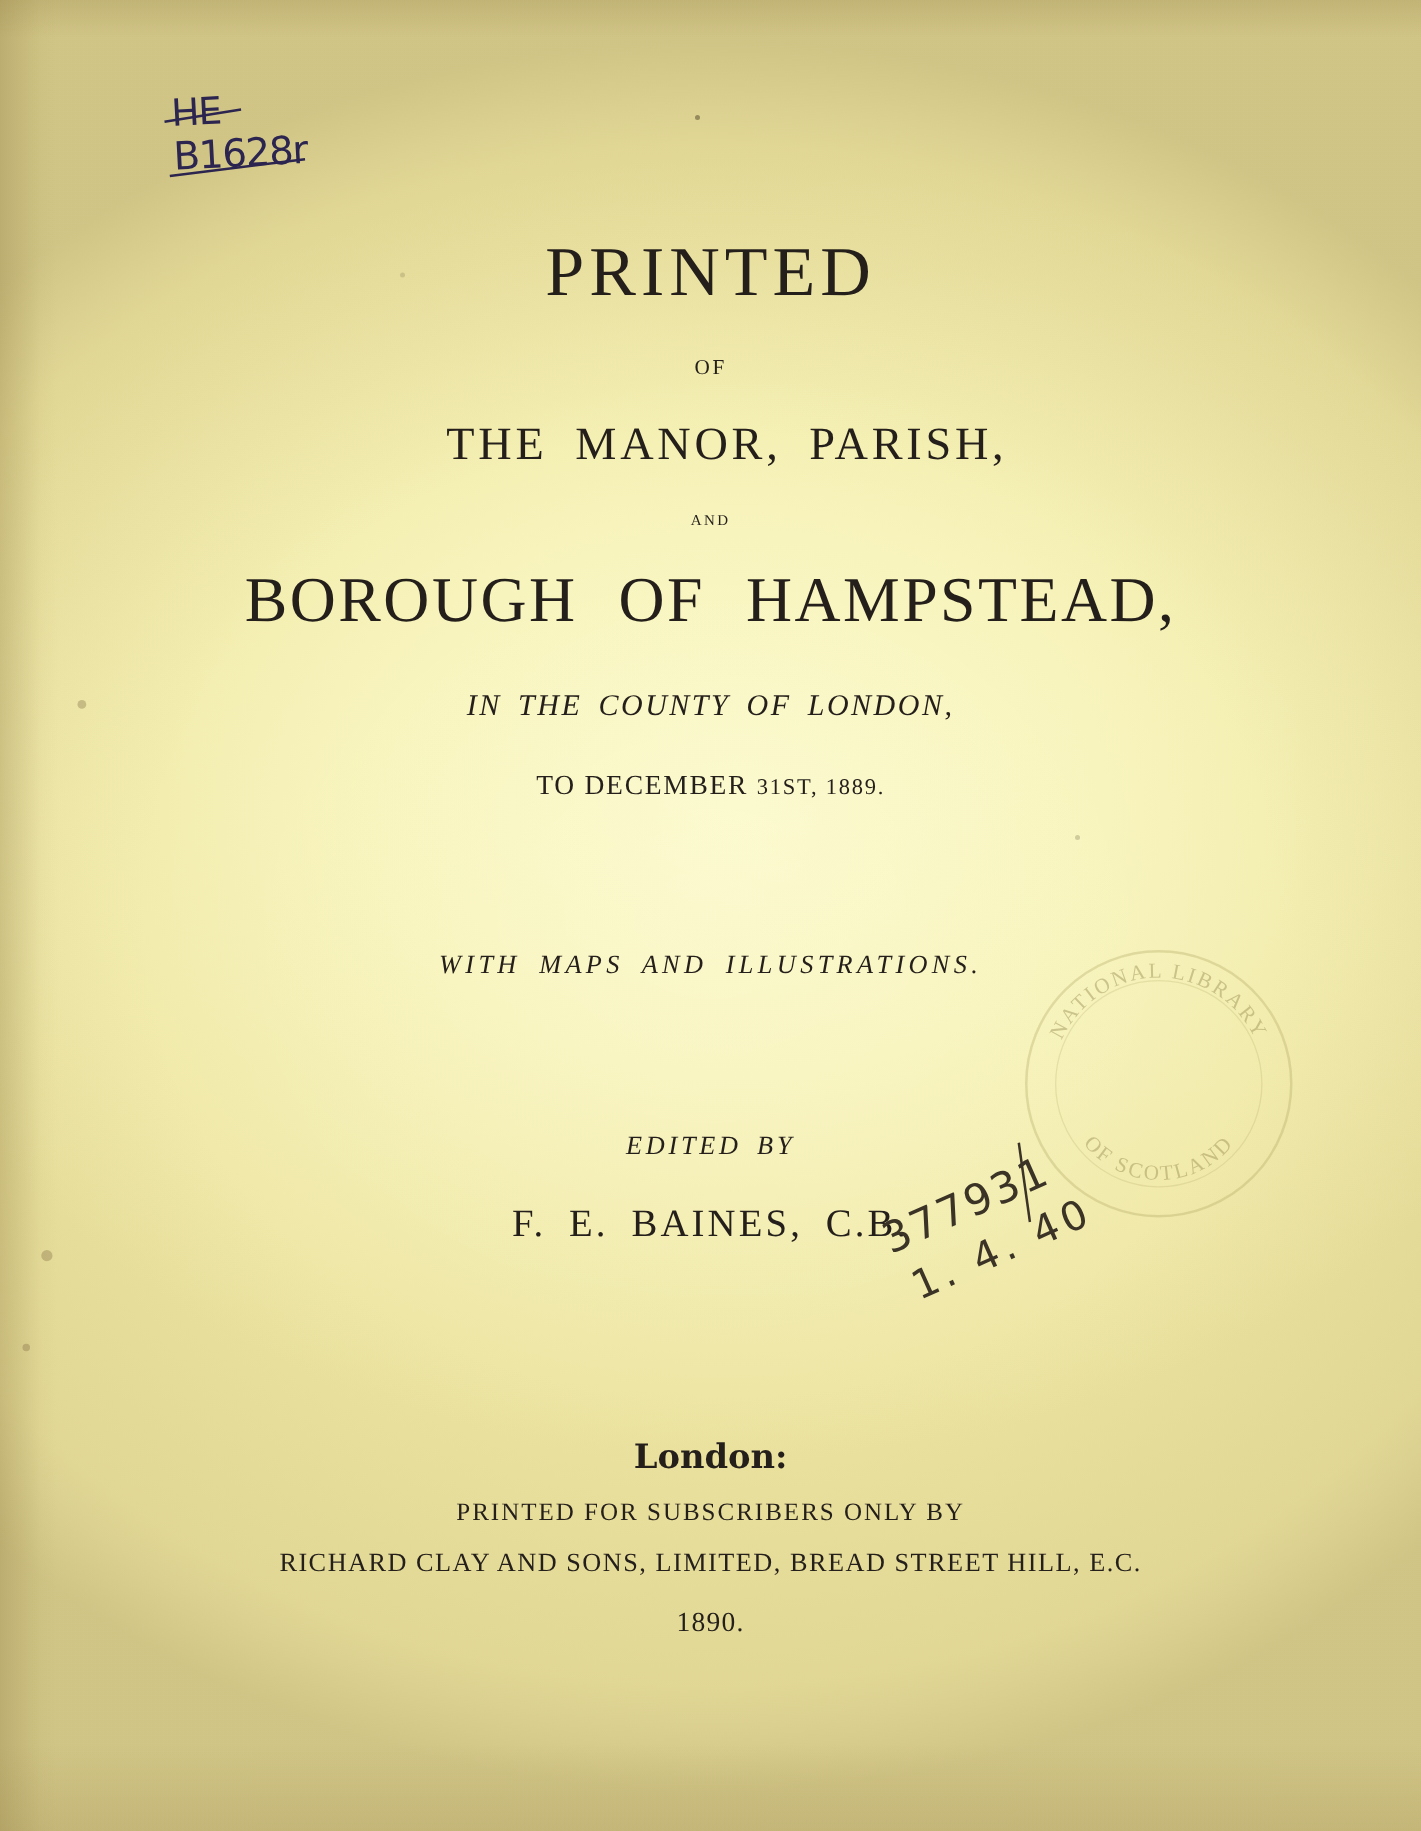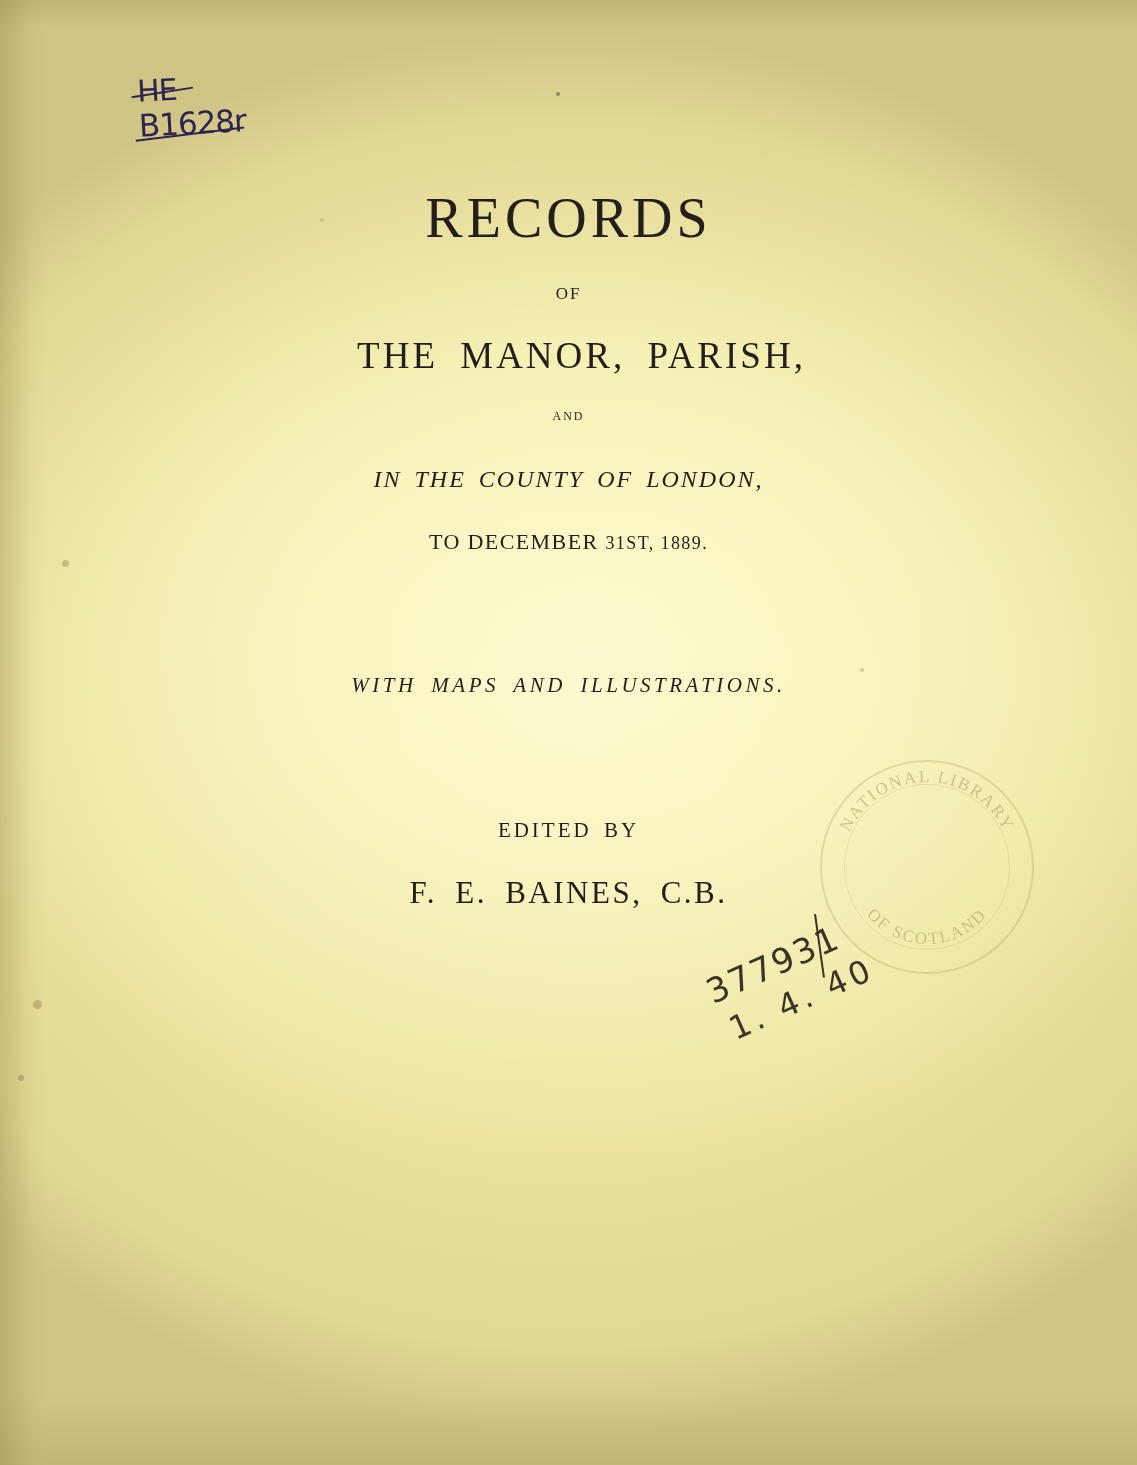--- a/index.html
+++ b/index.html
@@ -146,20 +146,21 @@
     font-size: 21px;
     letter-spacing: 3.5px;
     margin: 118px 0 0 0;
     word-spacing: 6px;
   }
   .t-editedby {
     font-size: 21px;
     letter-spacing: 3px;
     margin: 120px 0 0 0;
     word-spacing: 4px;
+    font-style: italic;
   }
   .t-editor {
     font-size: 31px;
     letter-spacing: 2.5px;
     margin: 32px 0 0 0;
     word-spacing: 8px;
   }
 
   
   .imprint {
@@ -278,24 +279,25 @@
   <div class="dot-mark" style="left:556px; top:92px;"></div>
   <div class="dot-mark" style="left:860px; top:668px; opacity:.45;"></div>
   <div class="dot-mark" style="left:320px; top:218px; opacity:.35;"></div>
 
   <div class="callnum">
     <div class="l1">HE</div><br>
     <div class="l2">B1628r</div>
   </div>
 
   <div class="titleblock">
-    <h1 class="t-records">RECORDS</h1>
+    <h1 class="t-records">PRINTED</h1>
     <div class="t-of">OF</div>
     <div class="t-manor">THE  MANOR,  PARISH,</div>
     <div class="t-and">AND</div>
+    <div class="t-borough">BOROUGH  OF  HAMPSTEAD,</div>
     <div class="t-county">IN THE COUNTY OF LONDON,</div>
     <div class="t-date"><span>TO DECEMBER </span><span class="small">31ST, 1889.</span></div>
     <div class="t-maps">WITH MAPS AND ILLUSTRATIONS.</div>
     <div class="t-editedby">EDITED BY</div>
     <div class="t-editor">F.  E.  BAINES,  C.B.</div>
   </div>
 
   <div class="stamp">
     <div class="inner"></div>
     <svg viewBox="0 0 210 210">
@@ -307,14 +309,20 @@
       <text><textPath href="#arcBot" startOffset="50%" text-anchor="middle">OF SCOTLAND</textPath></text>
     </svg>
   </div>
 
   <div class="accession">
     <span class="num">377931</span>
     <span class="date">1. 4. 40</span>
     <span class="slash"></span>
   </div>
 
+  <div class="imprint">
+    <div class="im-london">London:</div>
+    <div class="im-printed">PRINTED FOR SUBSCRIBERS ONLY BY</div>
+    <div class="im-publisher">RICHARD CLAY AND SONS, LIMITED, BREAD STREET HILL, E.C.</div>
+    <div class="im-year">1890.</div>
+  </div>
 
 </div>
 
 </body></html>

